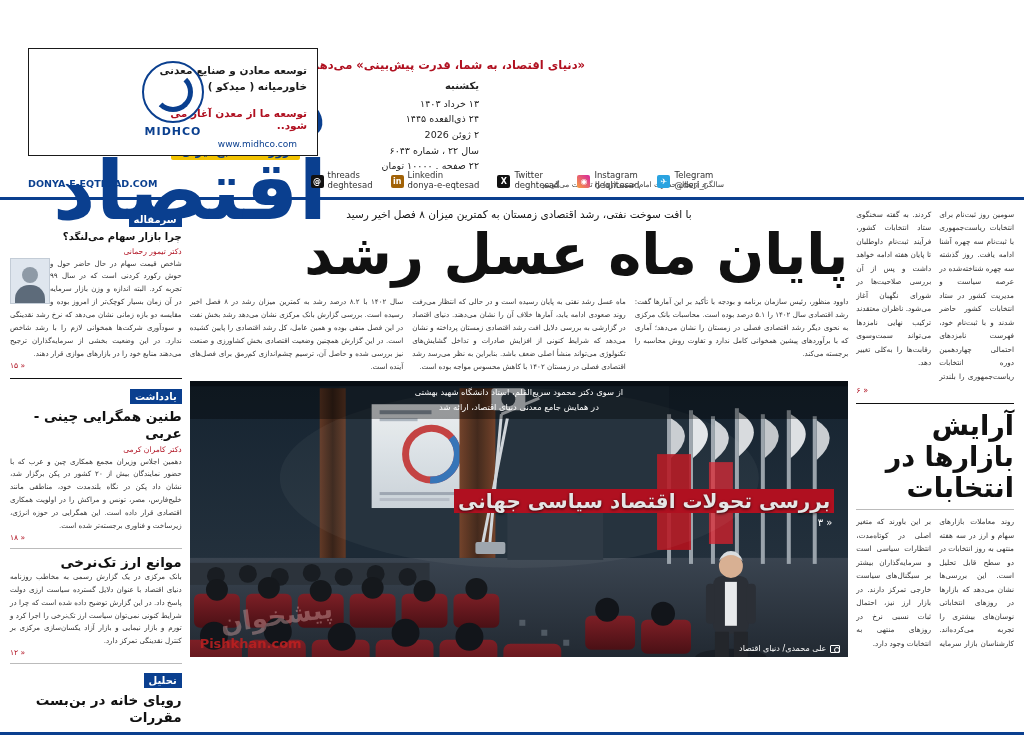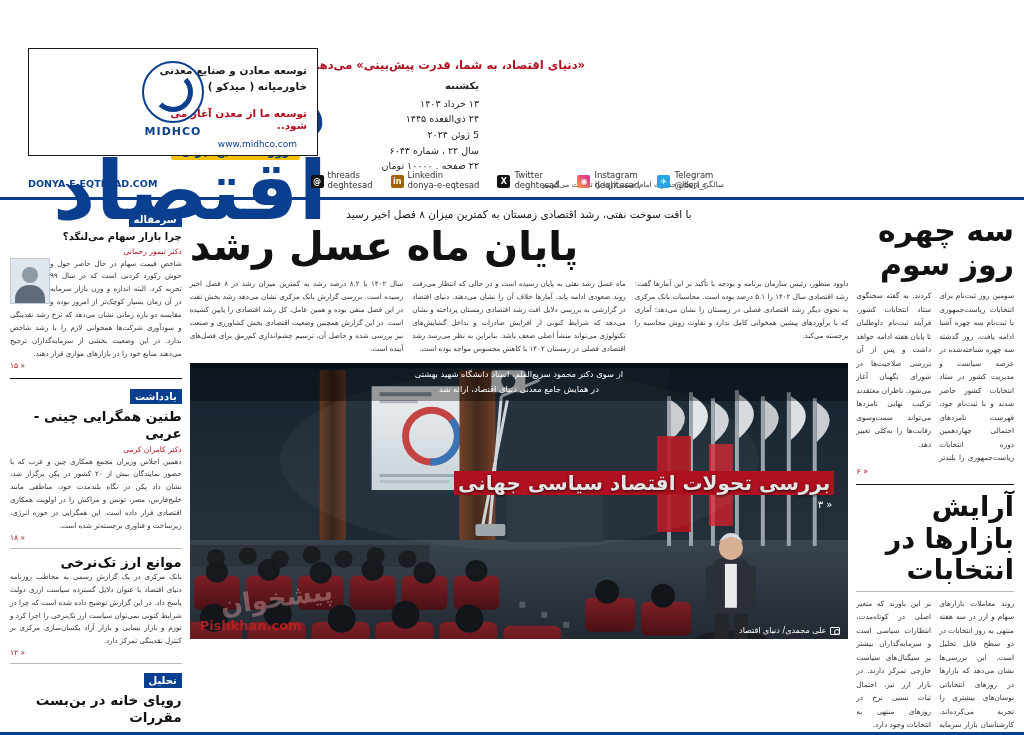--- a/index.html
+++ b/index.html
@@ -95,21 +95,21 @@
   .r-body { font-size: 7.3px; line-height: 1.85; text-align: justify; color: #333; column-count: 2; column-gap: 8px; }
   .more-mark { font-size: 8px; color: #b01020; text-align: left; direction: ltr; margin-top: 3px; }
   .rule { border-top: 1px solid #111; margin: 8px 0 6px; }
   .rule-thin { border-top: 1px solid #bbb; margin: 6px 0 5px; }
 
   .r-head2 { font-size: 27px; font-weight: bold; line-height: 1.15; text-align: right; color:#111; }
 
   
   .m-kicker { font-size: 10.5px; text-align: center; color: #111; margin-bottom: 4px; }
   .m-head {
-    font-size: 40px; font-weight: bold; text-align: left; line-height: 1.12;
+    font-size: 56px; font-weight: bold; text-align: right; line-height: 1.12;
     color: #111; letter-spacing: -1px;
   }
   .m-sub-cols {
     display: flex; gap: 9px; margin-top: 8px; font-size: 7.1px; line-height: 1.85;
     text-align: justify; color: #333;
   }
   .m-sub-cols > div { flex: 1; }
 
   
   .photo-wrap { position: relative; margin-top: 8px; height: 276px; overflow: hidden; background: #1b2a3a; }
@@ -166,21 +166,21 @@
 
     <div class="mh-logo-area">
       <div class="logo-word">دنیای اقتصاد</div>
       <div class="logo-sub">روزنامه صبح ایران</div>
     </div>
 
     <div class="mh-dates">
       <div class="dow">یکشنبه</div>
       <div>۱۳ خرداد ۱۴۰۳</div>
       <div>۲۴ ذی‌القعده ۱۴۴۵</div>
-      <div>5 ژوئن ۲۰۲۴</div>
+      <div>۲ ژوئن 2026</div>
       <div>سال ۲۲ ، شماره ۶۰۴۳</div>
       <div>۲۲ صفحه . ۱۰۰۰۰ تومان</div>
     </div>
 
     <div class="mh-ad">
       <div class="ad-l1">
         <span>توسعه معادن و صنایع معدنی</span><br>
         <span>خاورمیانه ( میدکو )</span>
       </div>
       <div class="ad-emblem"></div>
@@ -214,21 +214,20 @@
       </div>
     </div>
 
     <div class="site-url">DONYA-E-EQTESAD.COM</div>
   </div>
 
   <div class="content">
     <div class="cols">
 
       <div class="col-right">
-        <div class="r-head">سه چهره روز سوم</div>
         <div class="r-body">سومین روز ثبت‌نام برای انتخابات ریاست‌جمهوری با ثبت‌نام سه چهره آشنا ادامه یافت. روز گذشته سه چهره شناخته‌شده در عرصه سیاست و مدیریت کشور در ستاد انتخابات کشور حاضر شدند و با ثبت‌نام خود، فهرست نامزدهای احتمالی چهاردهمین دوره انتخابات ریاست‌جمهوری را بلندتر کردند. به گفته سخنگوی ستاد انتخابات کشور، فرآیند ثبت‌نام داوطلبان تا پایان هفته ادامه خواهد داشت و پس از آن بررسی صلاحیت‌ها در شورای نگهبان آغاز می‌شود. ناظران معتقدند ترکیب نهایی نامزدها می‌تواند سمت‌وسوی رقابت‌ها را به‌کلی تغییر دهد.</div>
         <div class="more-mark">۶ »</div>
 
         <div class="rule"></div>
 
         <div class="r-head2">آرایش بازارها در انتخابات</div>
         <div class="rule-thin"></div>
         <div class="r-body">روند معاملات بازارهای سهام و ارز در سه هفته منتهی به روز انتخابات در دو سطح قابل تحلیل است. این بررسی‌ها نشان می‌دهد که بازارها در روزهای انتخاباتی نوسان‌های بیشتری را تجربه می‌کرده‌اند. کارشناسان بازار سرمایه بر این باورند که متغیر اصلی در کوتاه‌مدت، انتظارات سیاسی است و سرمایه‌گذاران بیشتر بر سیگنال‌های سیاست خارجی تمرکز دارند. در بازار ارز نیز، احتمال ثبات نسبی نرخ در روزهای منتهی به انتخابات وجود دارد.</div>
 
       </div>

